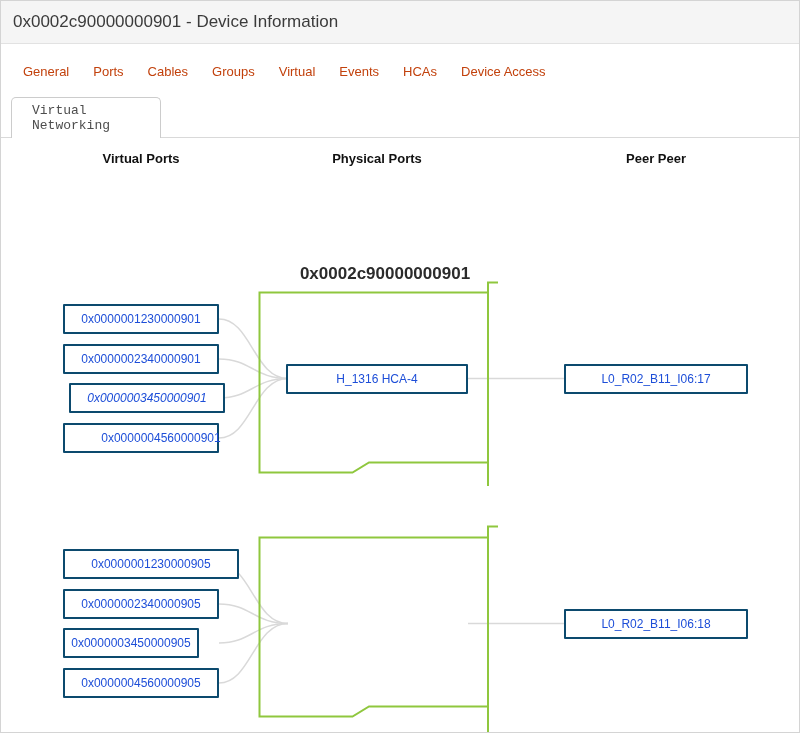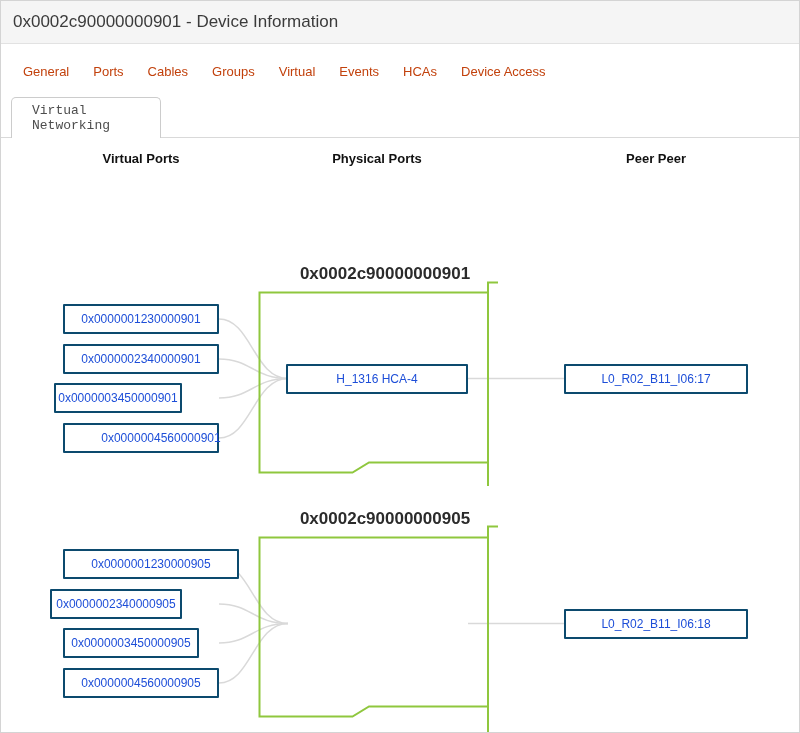--- a/index.html
+++ b/index.html
@@ -89,30 +89,29 @@
     <path d="M497,281.5 H487 V485" fill="none" stroke="#8fc73e" stroke-width="2"></path>
 
     <path d="M486,536.5 H258.5 V715.5 H351.5 L368,705.5 H486" fill="none" stroke="#8fc73e" stroke-width="2"></path>
     <path d="M497,525.5 H487 V731" fill="none" stroke="#8fc73e" stroke-width="2"></path>
   </svg>
 
   <div class="guid" style="top:263px;">0x0002c90000000901</div>
 
   <div class="node" style="left:62px;top:303px;width:156px;">0x0000001230000901</div>
   <div class="node" style="left:62px;top:343px;width:156px;">0x0000002340000901</div>
-  <div class="node" style="left:53px;top:382px;width:128px;">0x0000003450000901</div>
+  <div class="node" style="left:68px;top:382px;width:156px;font-style:italic;">0x0000003450000901</div>
   <div class="node" style="left:62px;top:422px;width:156px;padding-left:40px;">0x0000004560000901</div>
 
   <div class="node" style="left:285px;top:363px;width:182px;">H_1316 HCA-4</div>
 
   <div class="node" style="left:563px;top:363px;width:184px;">L0_R02_B11_I06:17</div>
 
-  <div class="guid" style="top:508px;">0x0002c90000000905</div>
 
   <div class="node" style="left:62px;top:548px;width:176px;">0x0000001230000905</div>
-  <div class="node" style="left:49px;top:588px;width:132px;">0x0000002340000905</div>
+  <div class="node" style="left:62px;top:588px;width:156px;">0x0000002340000905</div>
   <div class="node" style="left:62px;top:627px;width:136px;">0x0000003450000905</div>
   <div class="node" style="left:62px;top:667px;width:156px;">0x0000004560000905</div>
 
 
   <div class="node" style="left:563px;top:608px;width:184px;">L0_R02_B11_I06:18</div>
 
 </div>
 
 </body></html>

